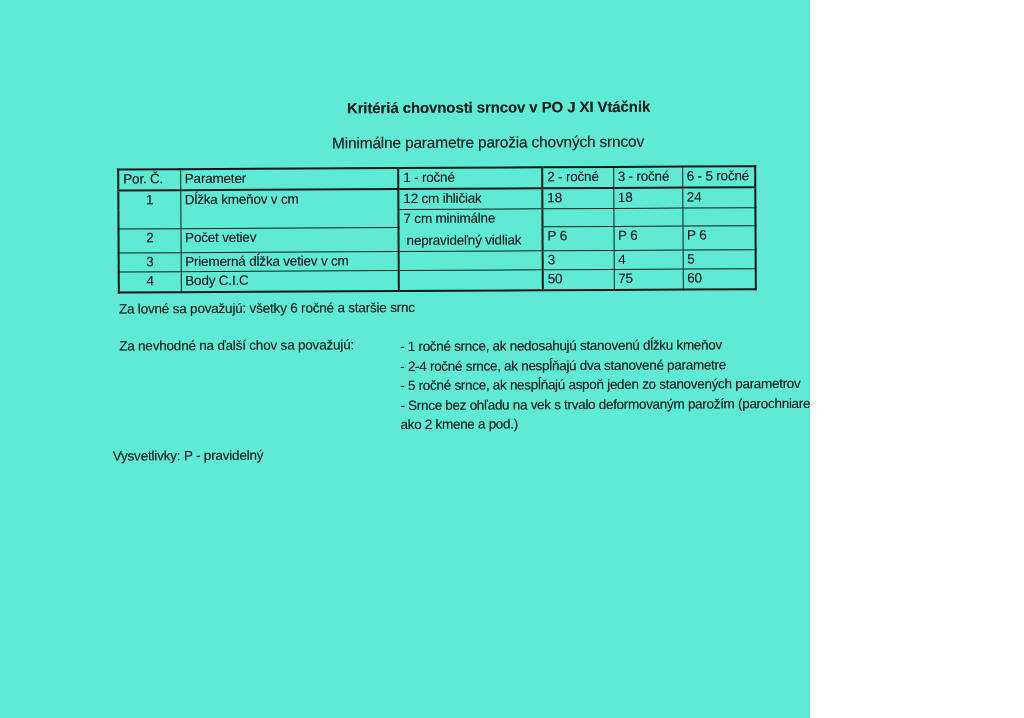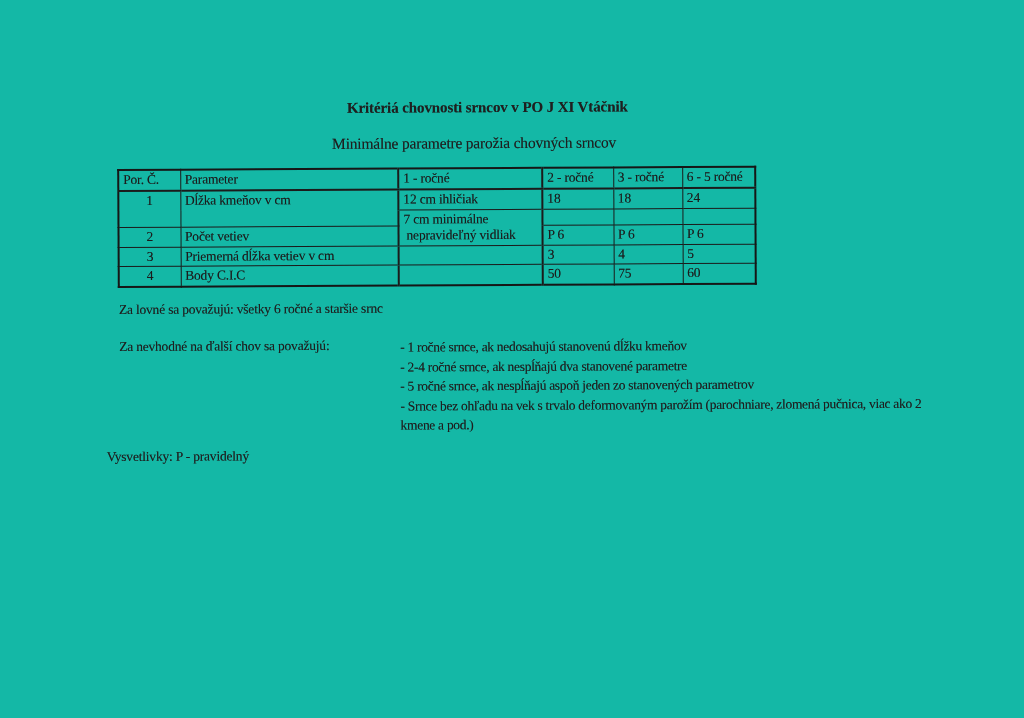--- a/index.html
+++ b/index.html
@@ -1,21 +1,21 @@
 <!DOCTYPE html>
 <html><head>
 <meta charset="utf-8">
 <style>
   html,body{margin:0;padding:0;background:#ffffff;}
   .page{
     position:relative;
-    width:1024px;height:718px;
-    background:#14b8a6;
+    width:810px;height:718px;
+    background:#5eead4;
     overflow:hidden;
-    font-family:Liberation Serif, serif;
+    font-family:Liberation Sans, sans-serif;
     color:#1f1f1f;
   }
   .sheet{
     position:absolute;inset:0;
     transform:rotate(-0.3deg);
     transform-origin:50% 45%;
   }
   .sheet *{box-sizing:border-box;}
   .txt{
     position:absolute;
@@ -60,34 +60,34 @@
     text-align:left;
   }
   th.center, td.c-val{text-align:left;}
   td.c-num{text-align:center;}
   .bl2{border-left-width:2px !important;}
   tr.h-r1{height:19px;}
   tr.h-r2{height:16px;}
   tr.h-r3{height:19px;}
   tr.h-r4{height:18px;}
   tr.h-r5{height:18px;}
-  td .indent{padding-left:3px;white-space:nowrap;}
+  td .indent{padding-left:3px;white-space:nowrap;margin-top:6px;}
   .note-lovne{left:119px;top:300px;}
   .note-label{left:119px;top:337px;}
   .note-list{
     position:absolute;left:400px;top:337px;
     width:555px;
     font-size:13.5px;
     letter-spacing:-0.3px;
     line-height:19.5px;
     color:#1f1f1f;
     text-shadow:0 0 .4px rgba(30,30,30,.55);
   }
   .note-list .item{white-space:normal;}
-  .legend{left:106px;top:447px;}
+  .legend{left:112px;top:447px;}
 </style>
 </head>
 <body>
 
 <div class="page">
   <div class="sheet">
 
     <div class="txt title">Kritériá chovnosti srncov v PO J XI Vtáčnik</div>
     <div class="txt subtitle">Minimálne parametre parožia chovných srncov</div>
 

